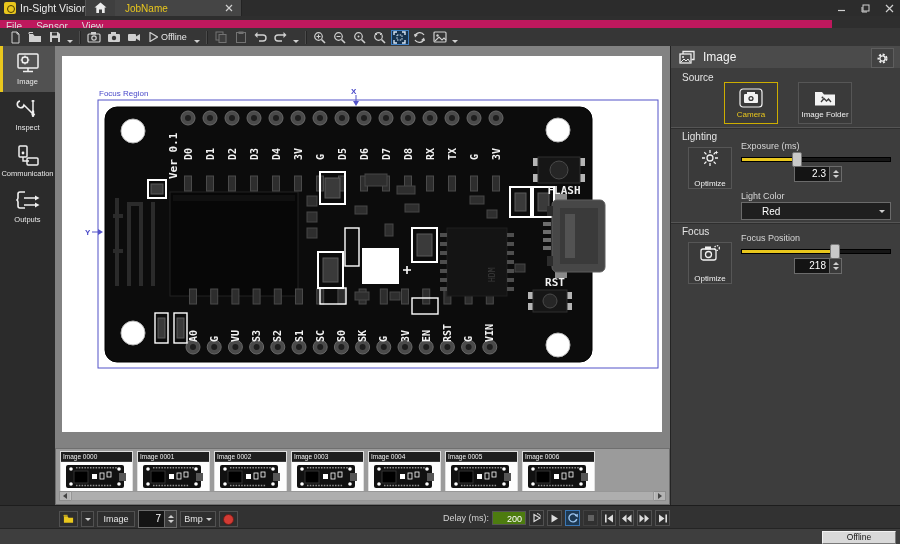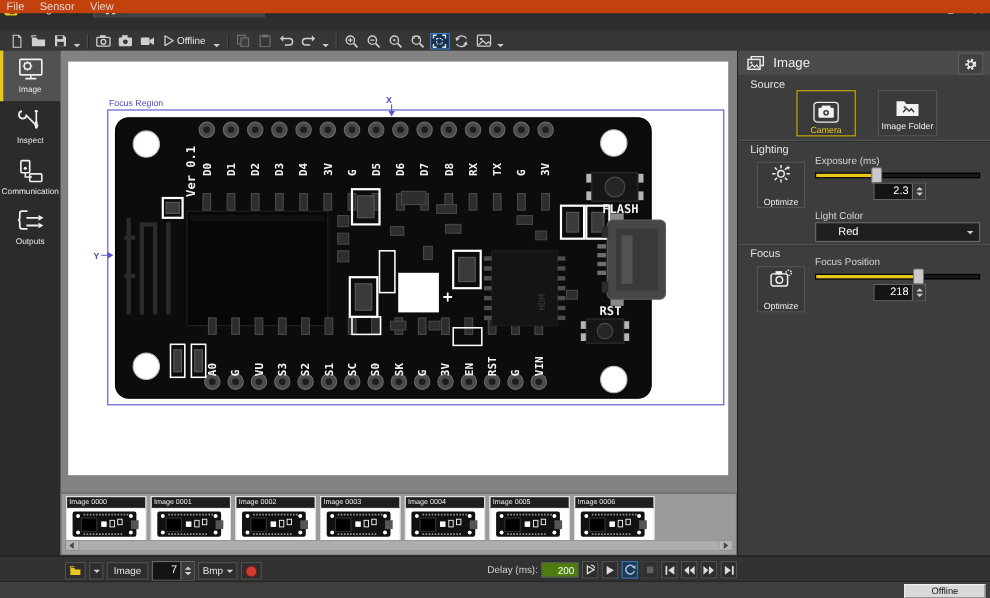--- a/index.html
+++ b/index.html
@@ -13,21 +13,21 @@
   .app-icon{position:absolute;left:4px;top:2px;width:12px;height:12px;border-radius:2px;background:#e9c71d;}
   .app-icon i{position:absolute;left:3px;top:3px;width:6px;height:6px;border:1.5px solid #4a3d00;border-radius:50%;display:block;}
   .app-title{position:absolute;left:20px;top:2px;font-size:10.5px;color:#ededed;}
   .tab-home{position:absolute;left:85px;top:0;width:29px;height:16px;background:#3f3f3f;border-left:1px solid #555;border-right:1px solid #232323;display:flex;align-items:center;justify-content:center;}
   .tab-job{position:absolute;left:115px;top:0;width:126px;height:16px;background:#454545;border-right:1px solid #232323;display:flex;align-items:center;}
   .tab-job .lbl{margin-left:10px;font-size:10px;color:#e9c71d;}
   .tab-close{margin-left:auto;margin-right:7px;width:9px;height:9px;display:flex;align-items:center;}
   .win-btns{position:absolute;right:6px;top:0;height:16px;display:flex;gap:14px;align-items:center;}
   .win-btn{width:10px;height:10px;display:flex;align-items:center;justify-content:center;}
   
-  .menubar{position:absolute;left:0;top:0;width:900px;height:12px;background:#c2410c;display:flex;align-items:center;}
+  .menubar{position:absolute;left:0;top:20px;width:832px;height:12px;background:#be185d;display:flex;align-items:center;}
   .menu-item{font-size:10px;color:#dcdcdc;padding:0 7px;}
   .menu-item:first-child{padding-left:6px;}
   
   .toolbar{position:absolute;left:0;top:28px;width:900px;height:18px;background:#363636;border-bottom:1px solid #1f1f1f;display:flex;align-items:center;}
   .tbtn{width:18px;height:15px;margin:0 1px;background:transparent;border:1px solid transparent;display:flex;align-items:center;justify-content:center;padding:0;}
   .tbtn.active{background:#173click250;background:#16324e;border:1px solid #3f7fc4;}
   .tbtn.disabled{opacity:.4;}
   .tsep{width:1px;height:13px;background:#4c4c4c;margin:0 4px;box-shadow:1px 0 0 #262626;}
   .tdrop{width:8px;height:15px;display:flex;align-items:flex-end;justify-content:center;padding-bottom:3px;margin:0 1px;}
   .caret{width:0;height:0;border-left:3px solid transparent;border-right:3px solid transparent;border-top:3.5px solid #cfcfcf;}
@@ -47,21 +47,21 @@
   
   .panel{position:absolute;left:670px;top:46px;width:230px;height:459px;background:#3d3d3d;border-left:1px solid #242424;}
   .panel-header{position:absolute;left:0;top:0;width:230px;height:22px;background:#4b4b4b;display:flex;align-items:center;}
   .panel-header .ttl{font-size:12px;color:#f2f2f2;margin-left:8px;}
   .gear-btn{position:absolute;right:7px;top:2px;width:21px;height:18px;background:#424242;border:1px solid #5e5e5e;display:flex;align-items:center;justify-content:center;}
   .sec-label{position:absolute;font-size:10px;color:#e4e4e4;}
   .fld-label{position:absolute;font-size:9px;color:#d6d6d6;}
   .divider{position:absolute;left:0;width:230px;height:0;border-top:1px solid #555;box-shadow:0 1px 0 #2e2e2e;}
   .big-btn{position:absolute;width:52px;height:40px;background:#3a3a3a;border:1px solid #565656;display:flex;flex-direction:column;align-items:center;justify-content:center;gap:2px;}
   .big-btn .lbl{font-size:8px;color:#f0f0f0;}
-  .big-btn.accent{border:1px solid #cdae00;justify-content:flex-end;}
+  .big-btn.accent{border:1px solid #cdae00;}
   .big-btn.accent .lbl{color:#e9c71d;}
   .opt-btn{position:absolute;width:42px;height:40px;background:#3a3a3a;border:1px solid #565656;display:flex;flex-direction:column;align-items:center;justify-content:space-between;gap:1px;}
   .opt-btn .lbl{font-size:8px;color:#f0f0f0;}
   .slider{position:absolute;width:148px;height:12px;}
   .slider .track{position:absolute;left:0;top:5px;width:100%;height:3px;background:#161616;border:1px solid #000;}
   .slider .fill{position:absolute;left:1px;top:6px;height:3px;background:#e9c71d;}
   .slider .handle{position:absolute;top:0;width:8px;height:13px;background:#c9c9c9;border:1px solid #777;border-radius:2px;}
   .spin{position:absolute;width:46px;height:14px;display:flex;border:1px solid #6b6b6b;background:#141414;}
   .spin .val{flex:1;font-size:10px;color:#fff;text-align:right;line-height:14px;padding-right:3px;}
   .spin .arrows{width:11px;background:#3a3a3a;border-left:1px solid #6b6b6b;display:flex;flex-direction:column;align-items:center;justify-content:center;gap:2px;}

